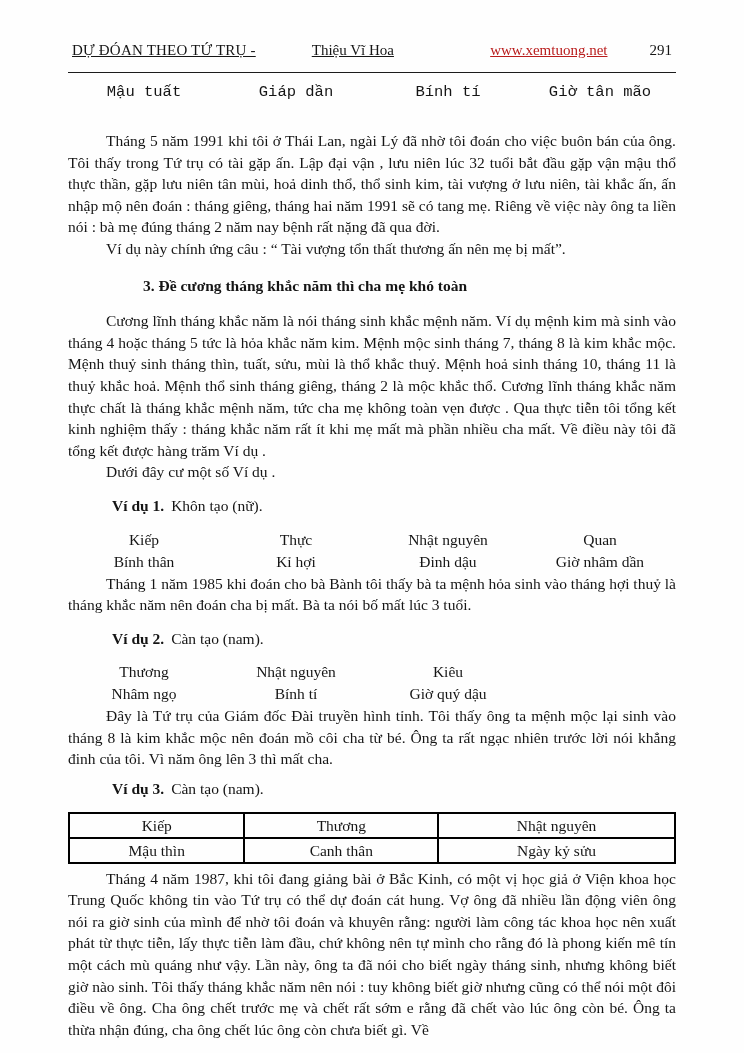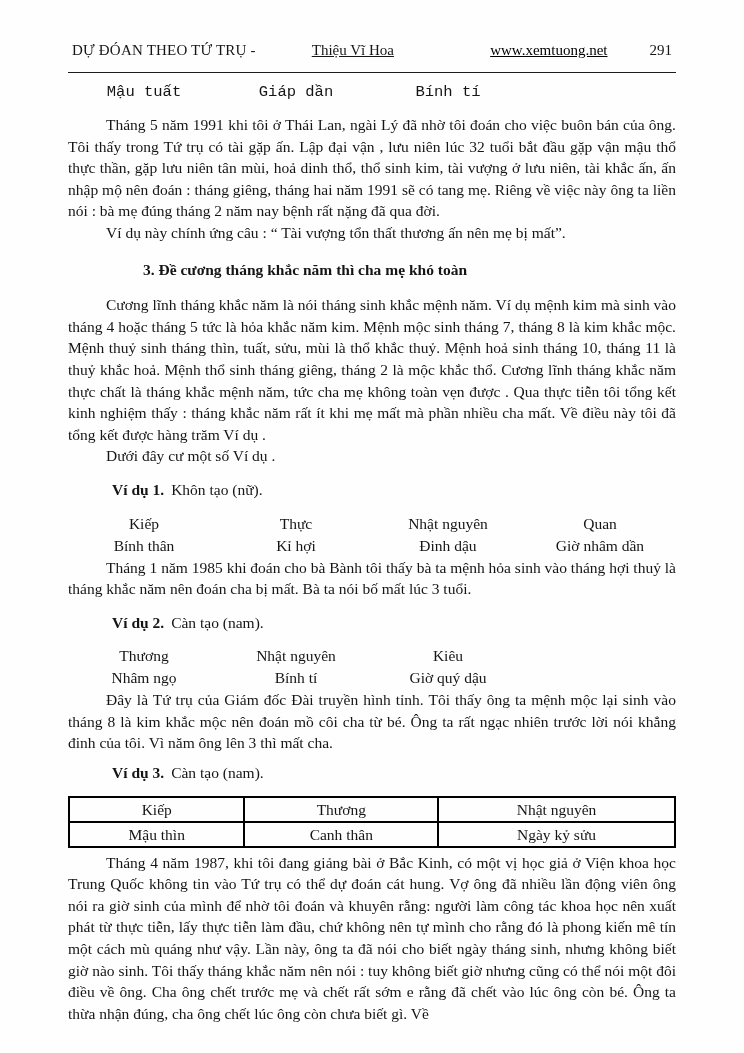--- a/index.html
+++ b/index.html
@@ -15,27 +15,27 @@
     overflow: hidden;
   }
   
   .header-row {
     display: flex;
     align-items: baseline;
     font-size: 15px;
     padding: 0 4px;
     white-space: nowrap;
   }
-  .header-title { letter-spacing: 0.2px; }
+  .header-title { letter-spacing: 0.2px; text-decoration: underline; }
   .header-author { margin-left: 56px; text-decoration: underline; }
   .header-site {
     margin-left: auto;
     margin-right: 42px;
     text-decoration: underline;
-    color: #000000;
+    color: #b91c1c;
   }
   .header-page { }
   .rule {
     border-bottom: 1.8px solid #1c1c1c;
     margin-top: 13px;
   }
   
   .cols4 {
     display: grid;
     grid-template-columns: repeat(4, 1fr);
@@ -45,21 +45,21 @@
   }
   .pillar-top { padding: 8px 0 2px 0; font-family: Liberation Mono, monospace; }
   
   p.body {
     margin: 0;
     font-size: 15.5px;
     line-height: 21.6px;
     text-align: justify;
   }
   p.indent { text-indent: 38px; }
-  p.p-first { margin-top: 9px; }
+  p.p-first { margin-top: 25px; }
   .heading {
     font-size: 15.5px;
     font-weight: bold;
     margin: 15px 0 14px 75px;
     line-height: 21.6px;
   }
   .ex-line {
     margin: 12px;
     font-size: 15.5px;
     line-height: 21.6px;
@@ -95,20 +95,21 @@
     <span class="header-site">www.xemtuong.net</span>
     <span class="header-page">291</span>
   </div>
 
   <div class="rule"></div>
 
   <div class="cols4 pillar-top">
     <span>Mậu tuất</span>
     <span>Giáp dần</span>
     <span>Bính tí</span>
+    <span>Giờ tân mão</span>
   </div>
 
   <p class="body indent p-first">Tháng 5 năm 1991 khi tôi ở Thái Lan, ngài Lý đã nhờ tôi đoán cho việc buôn bán của ông. Tôi thấy trong Tứ trụ có tài gặp ấn. Lập đại vận , lưu niên lúc 32 tuổi bắt đầu gặp vận mậu thổ thực thần, gặp lưu niên tân mùi, hoả dinh thổ, thổ sinh kim, tài vượng ở lưu niên, tài khắc ấn, ấn nhập mộ nên đoán : tháng giêng, tháng hai năm 1991 sẽ có tang mẹ. Riêng về việc này ông ta liền nói : bà mẹ đúng tháng 2 năm nay bệnh rất nặng đã qua đời.</p>
   <p class="body indent">Ví dụ này chính ứng câu : “ Tài vượng tổn thất thương ấn nên mẹ bị mất”.</p>
 
   <h3 class="heading">3.  Đề cương tháng khắc năm thì cha mẹ khó toàn</h3>
 
   <p class="body indent">Cương lĩnh tháng  khắc năm là nói tháng sinh khắc mệnh năm. Ví dụ mệnh kim mà sinh vào tháng 4 hoặc tháng 5 tức là hỏa khắc năm kim. Mệnh mộc sinh tháng 7, tháng 8 là kim khắc mộc. Mệnh thuỷ sinh tháng thìn, tuất, sửu, mùi là thổ khắc thuỷ. Mệnh hoả sinh tháng 10, tháng 11 là thuỷ khắc hoả. Mệnh thổ sinh tháng giêng, tháng 2 là mộc khắc thổ. Cương lĩnh tháng khắc năm thực chất là tháng khắc mệnh năm, tức cha mẹ không toàn vẹn được . Qua thực tiễn tôi tổng kết kinh nghiệm thấy : tháng khắc năm rất ít khi mẹ mất mà phần nhiều cha mất. Về điều này tôi đã tổng kết được hàng trăm Ví dụ .</p>
   <p class="body indent">Dưới đây cư một số Ví dụ .</p>
 

